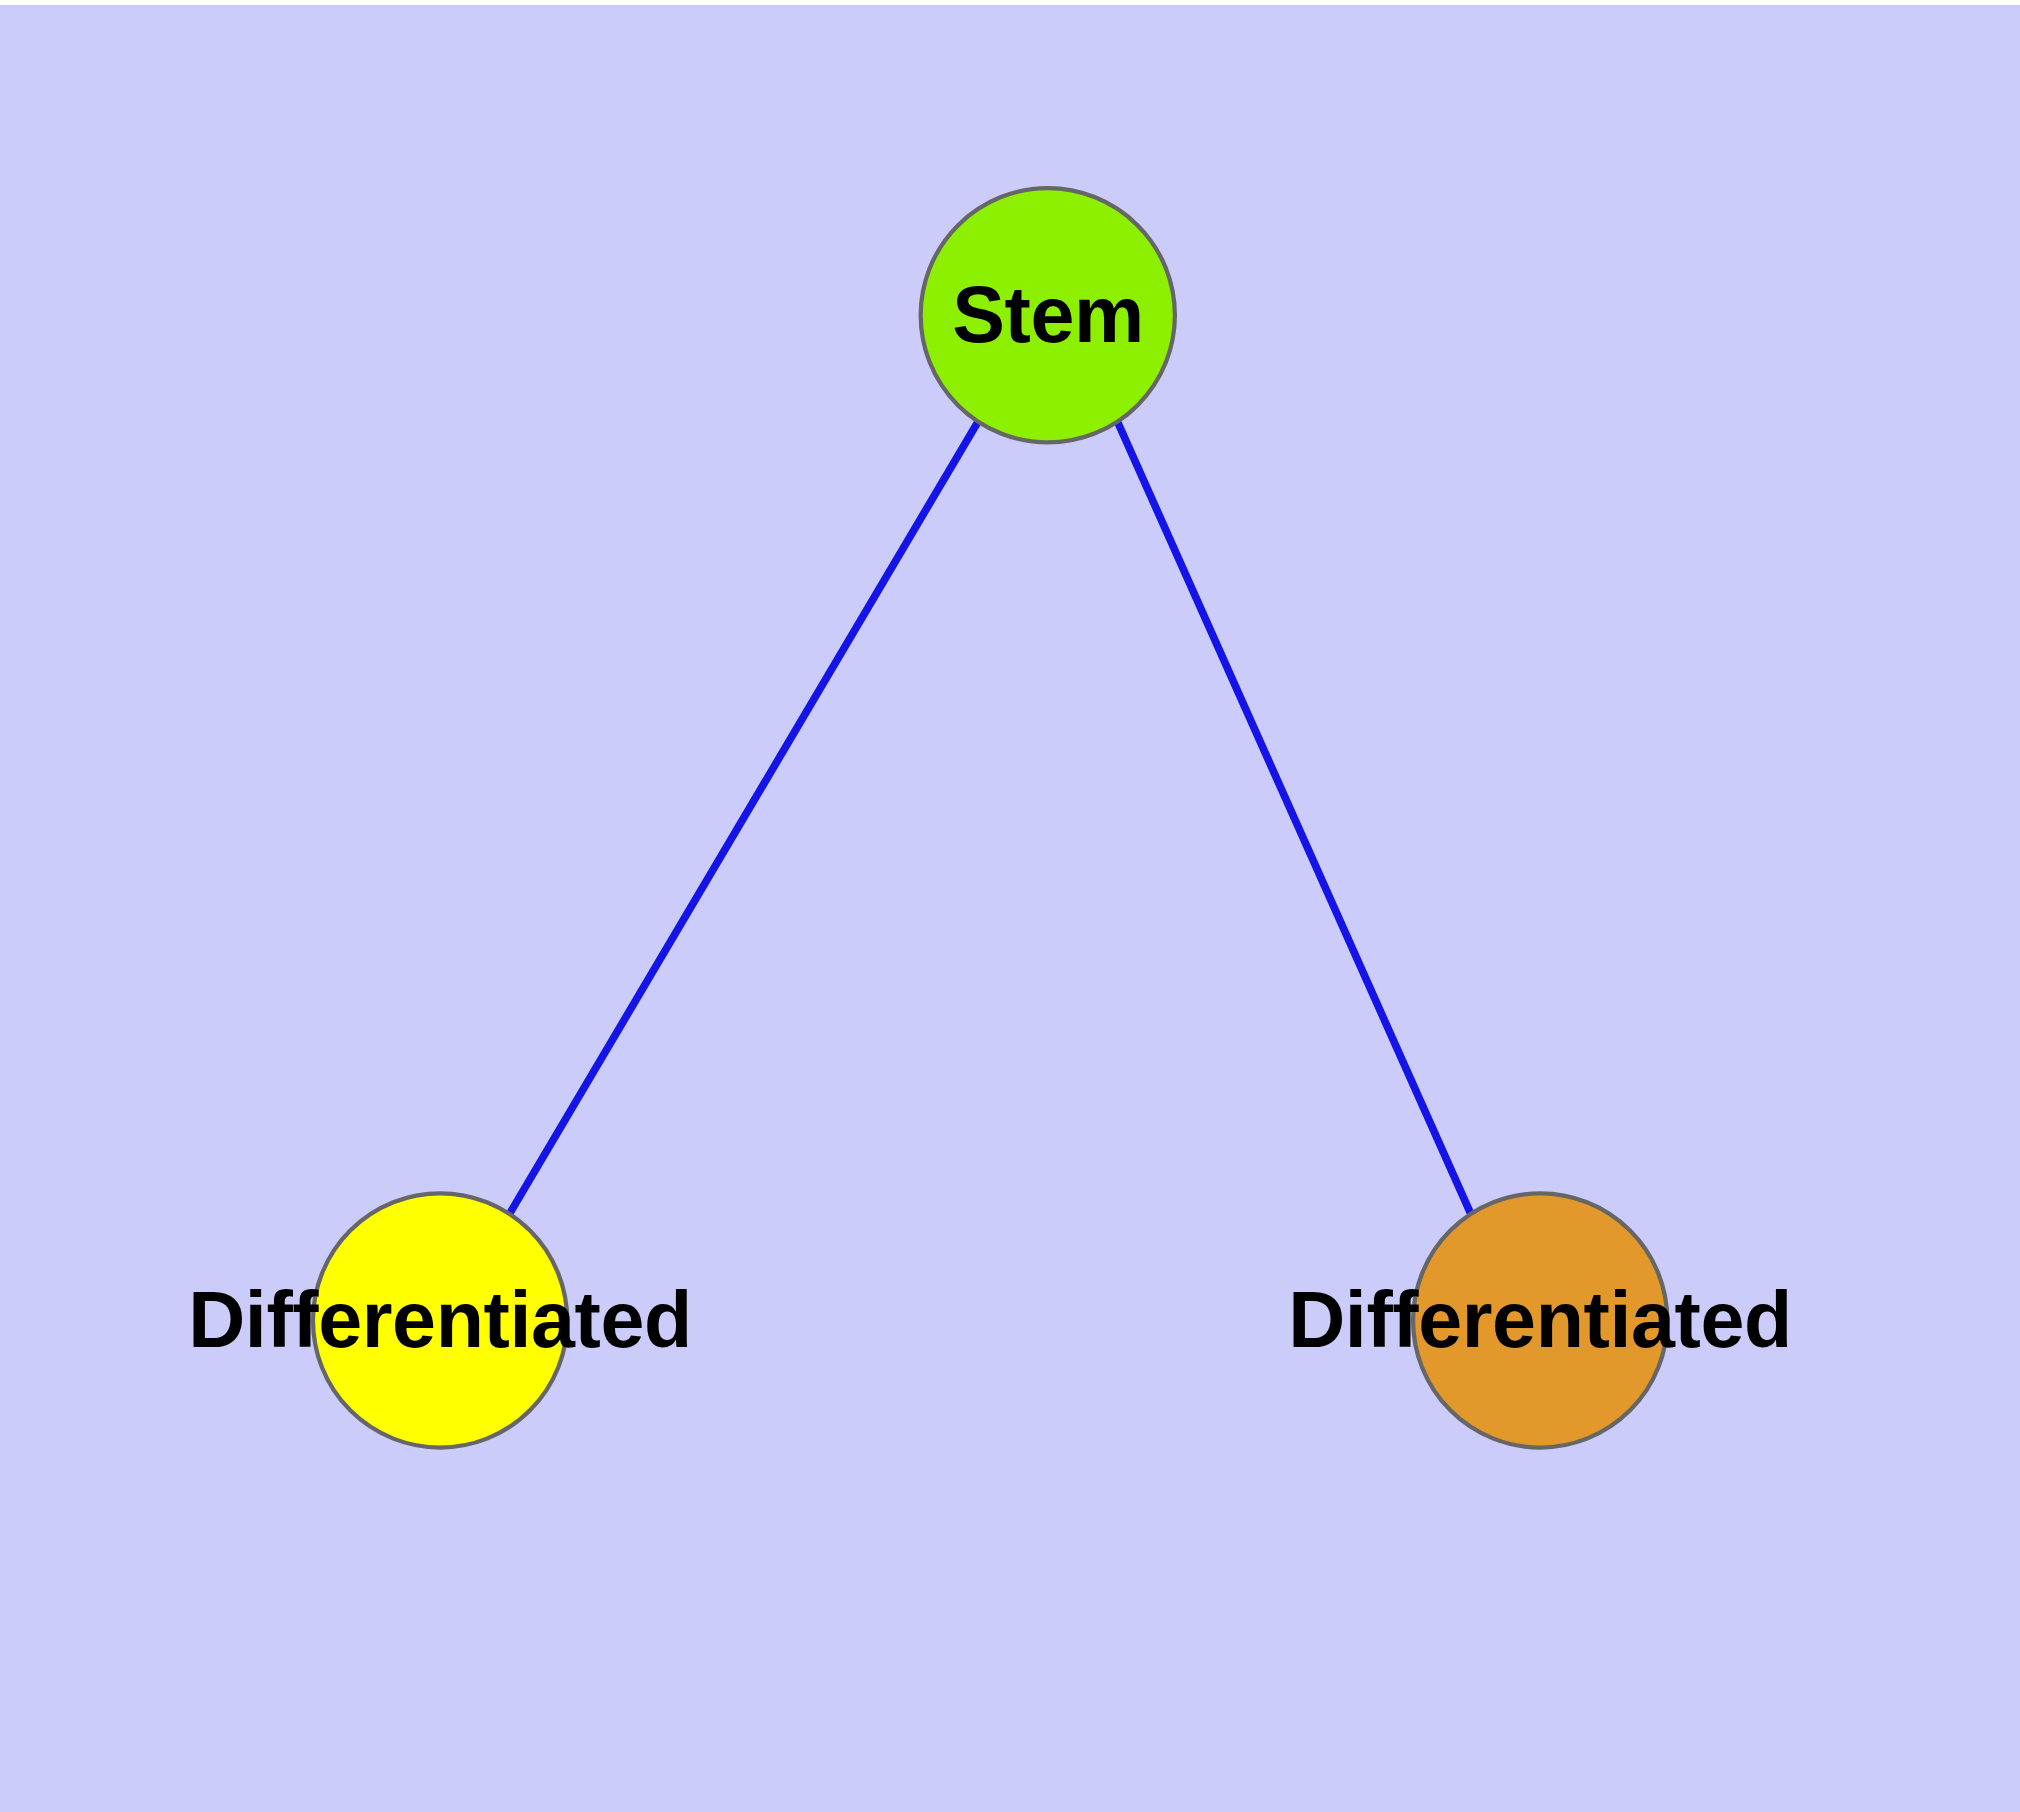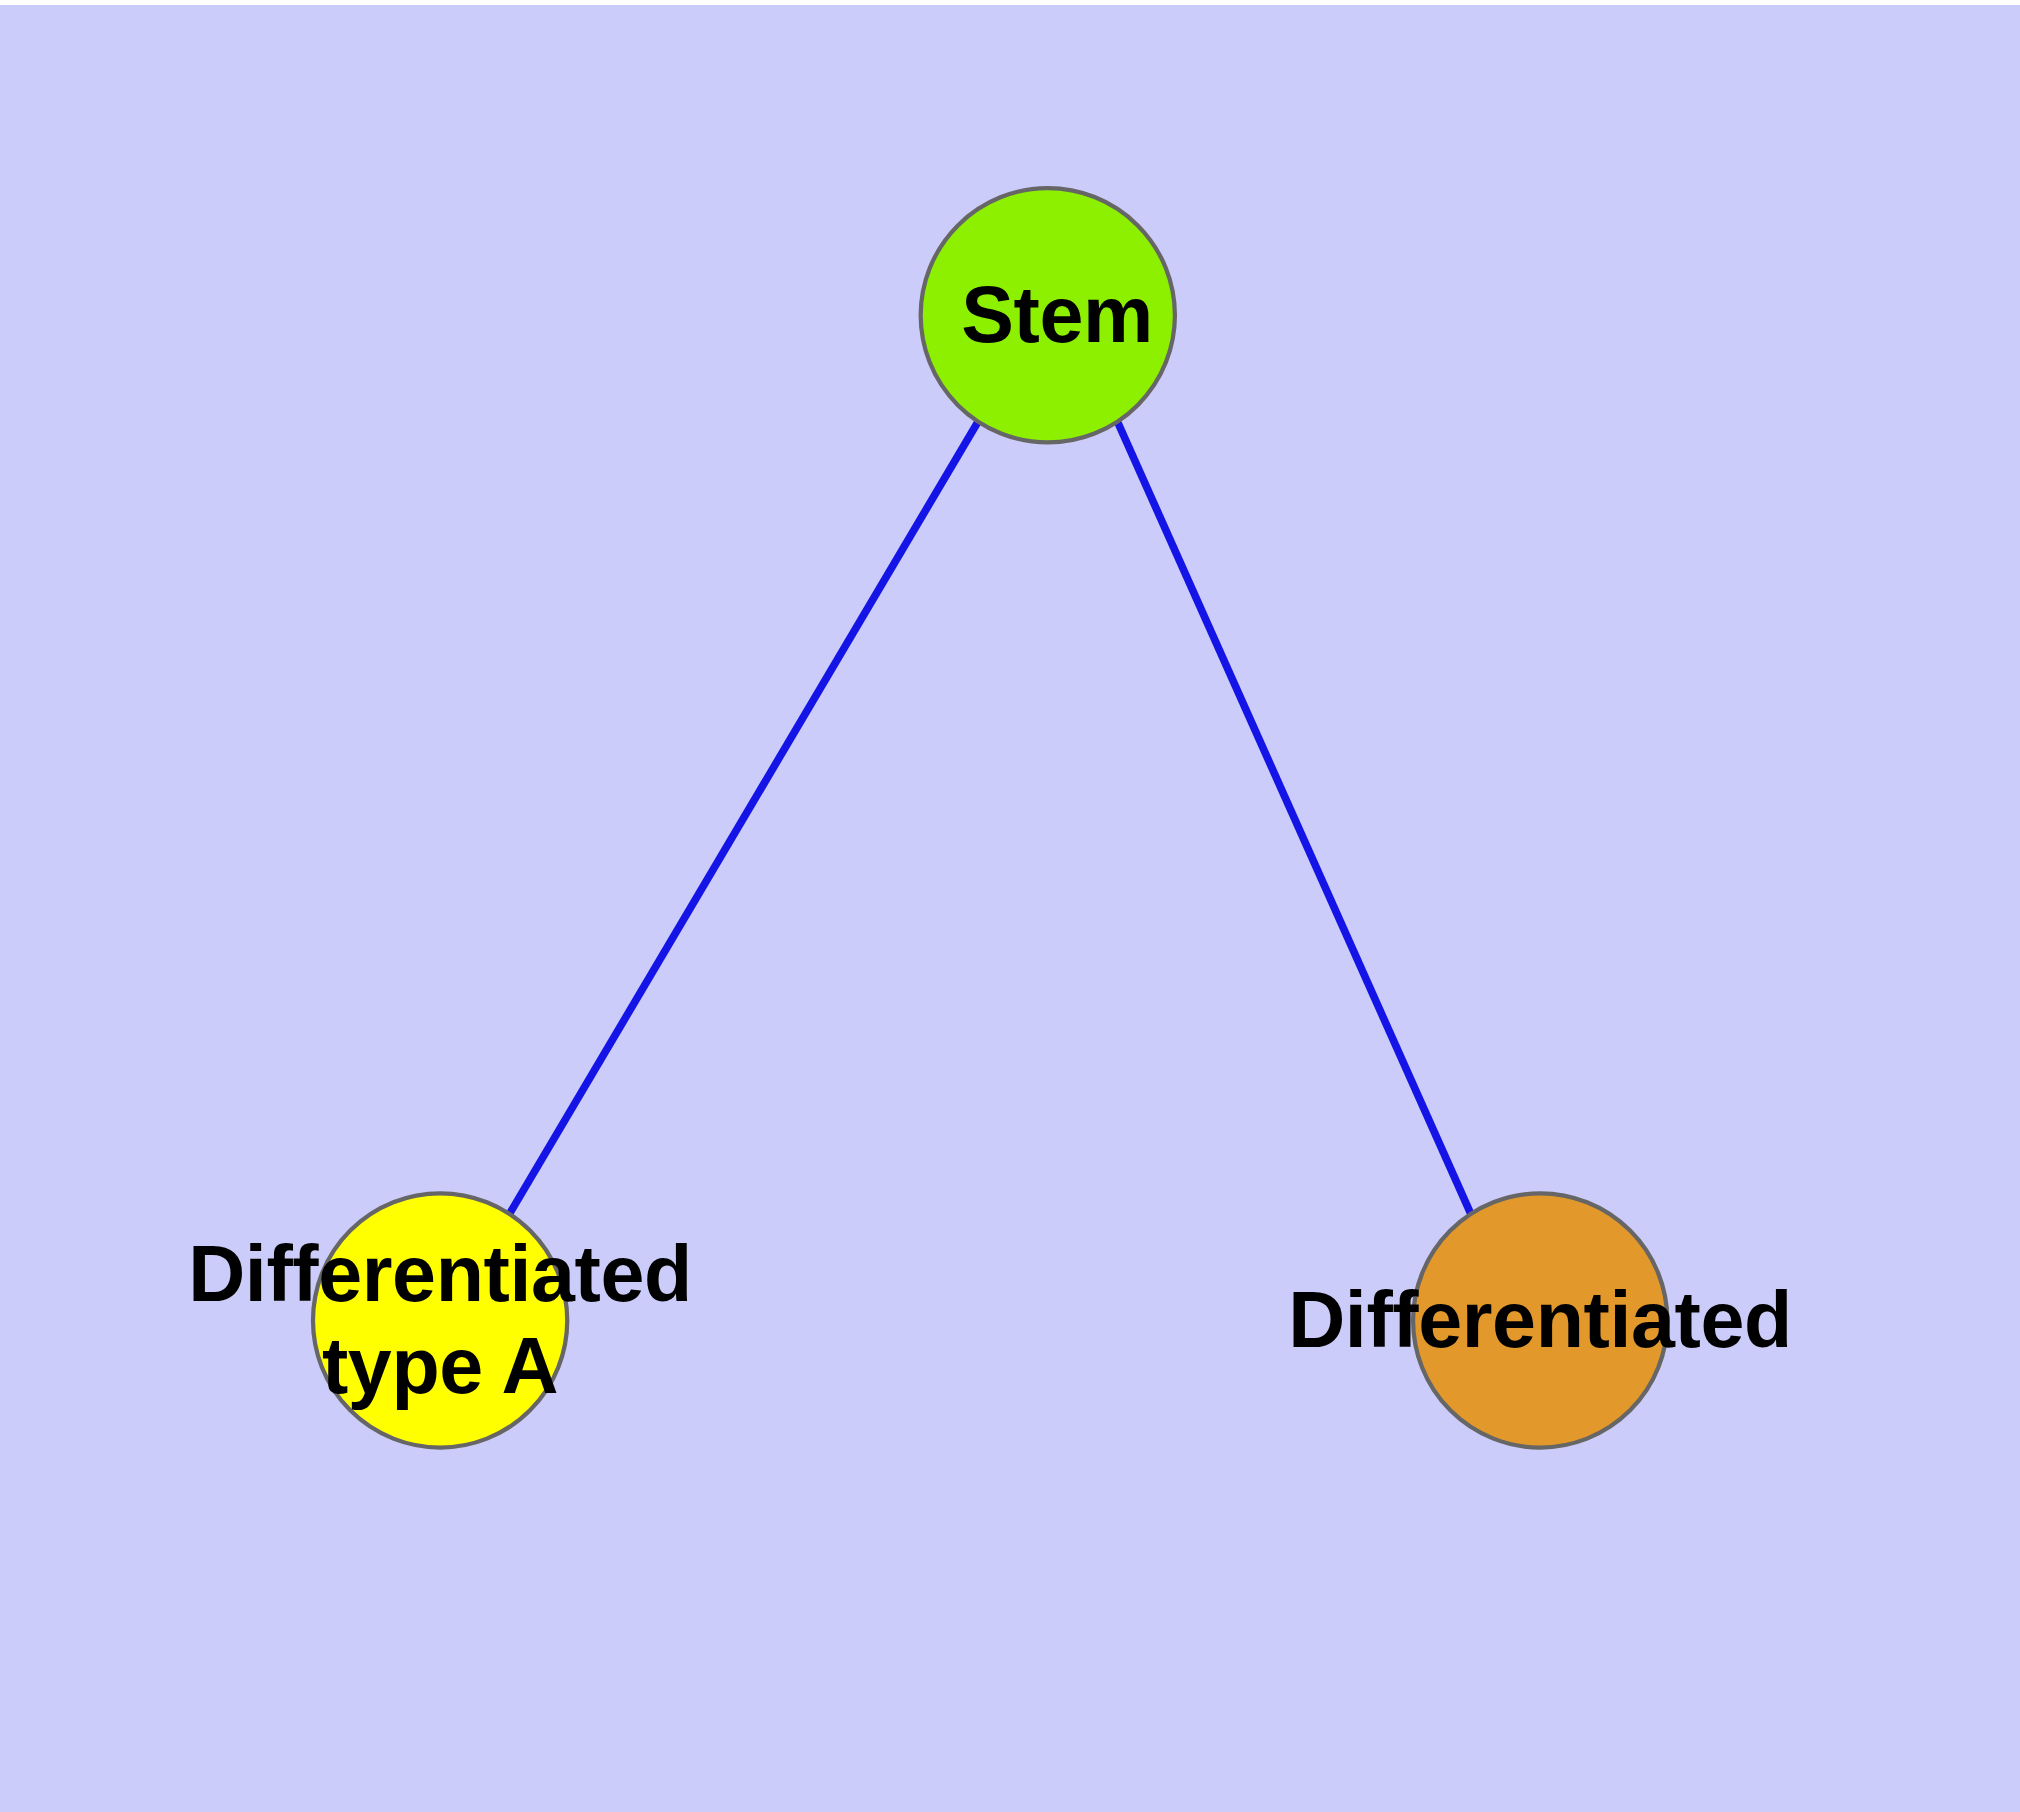--- a/index.html
+++ b/index.html
@@ -58,26 +58,25 @@
         <line x1="1318" y1="497" x2="1735" y2="1432" stroke="#1414e6" stroke-width="9"></line>
       </g>
     <g id="nodes-group">
         <circle cx="1236" cy="372" r="150" fill="#8cf000" stroke="#666666" stroke-width="5"></circle>
         <circle cx="519" cy="1558" r="150" fill="#ffff00" stroke="#666666" stroke-width="5"></circle>
         <circle cx="1817" cy="1558" r="150" fill="#e2982a" stroke="#666666" stroke-width="5"></circle>
       </g>
   </svg>
 
   <div id="labels-layer">
-      <div class="node-label" style="left: 1048px; top: 315px; color: rgb(0, 0, 0); margin-left: 9px;">
+      <div class="node-label" style="left: 1048px; top: 315px; color: rgb(0, 0, 0);">
         <div>Stem</div>
       </div>
       <div class="node-label" style="left: 440px; top: 1320px; color: rgb(0, 0, 0);">
         <div>Differentiated</div>
-        <div>type A</div>
       </div>
       <div class="node-label" style="left: 1540px; top: 1320px; color: rgb(0, 0, 0);">
         <div>Differentiated</div>
       </div>
     </div>
 
 </div>
 
 
 </body></html>

